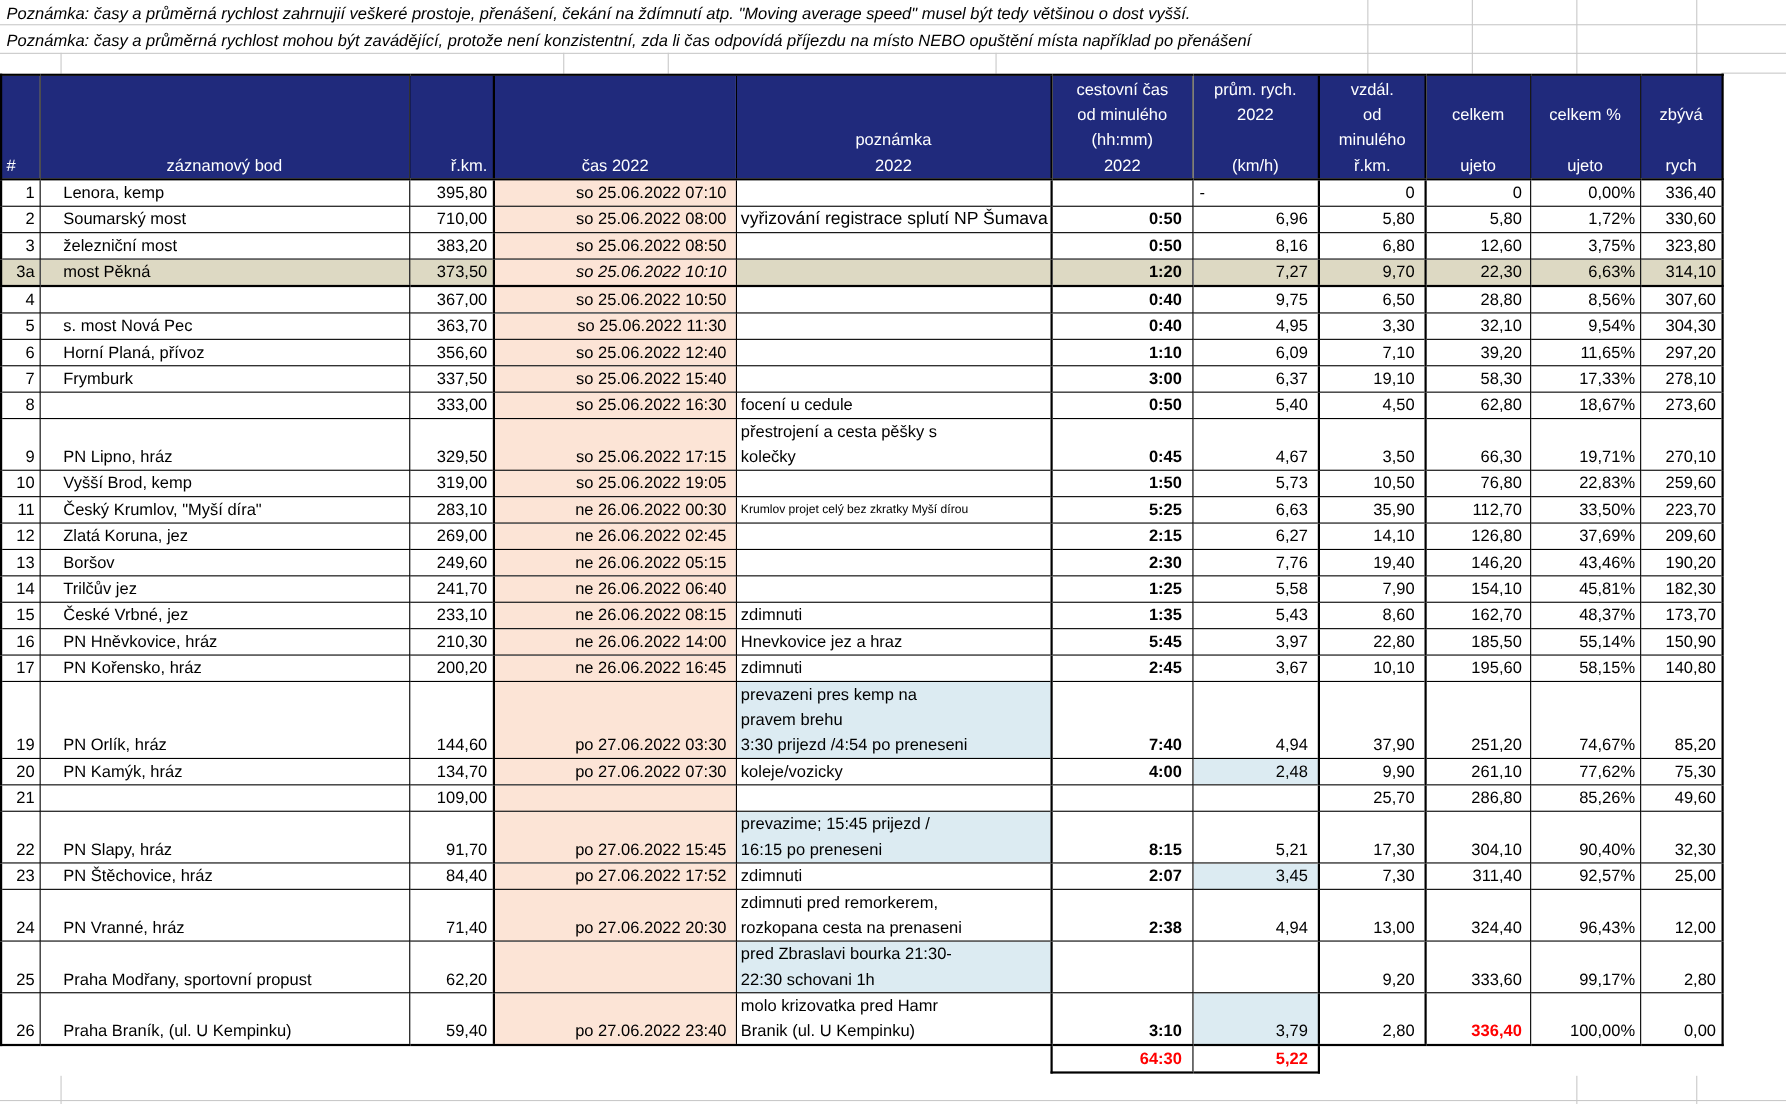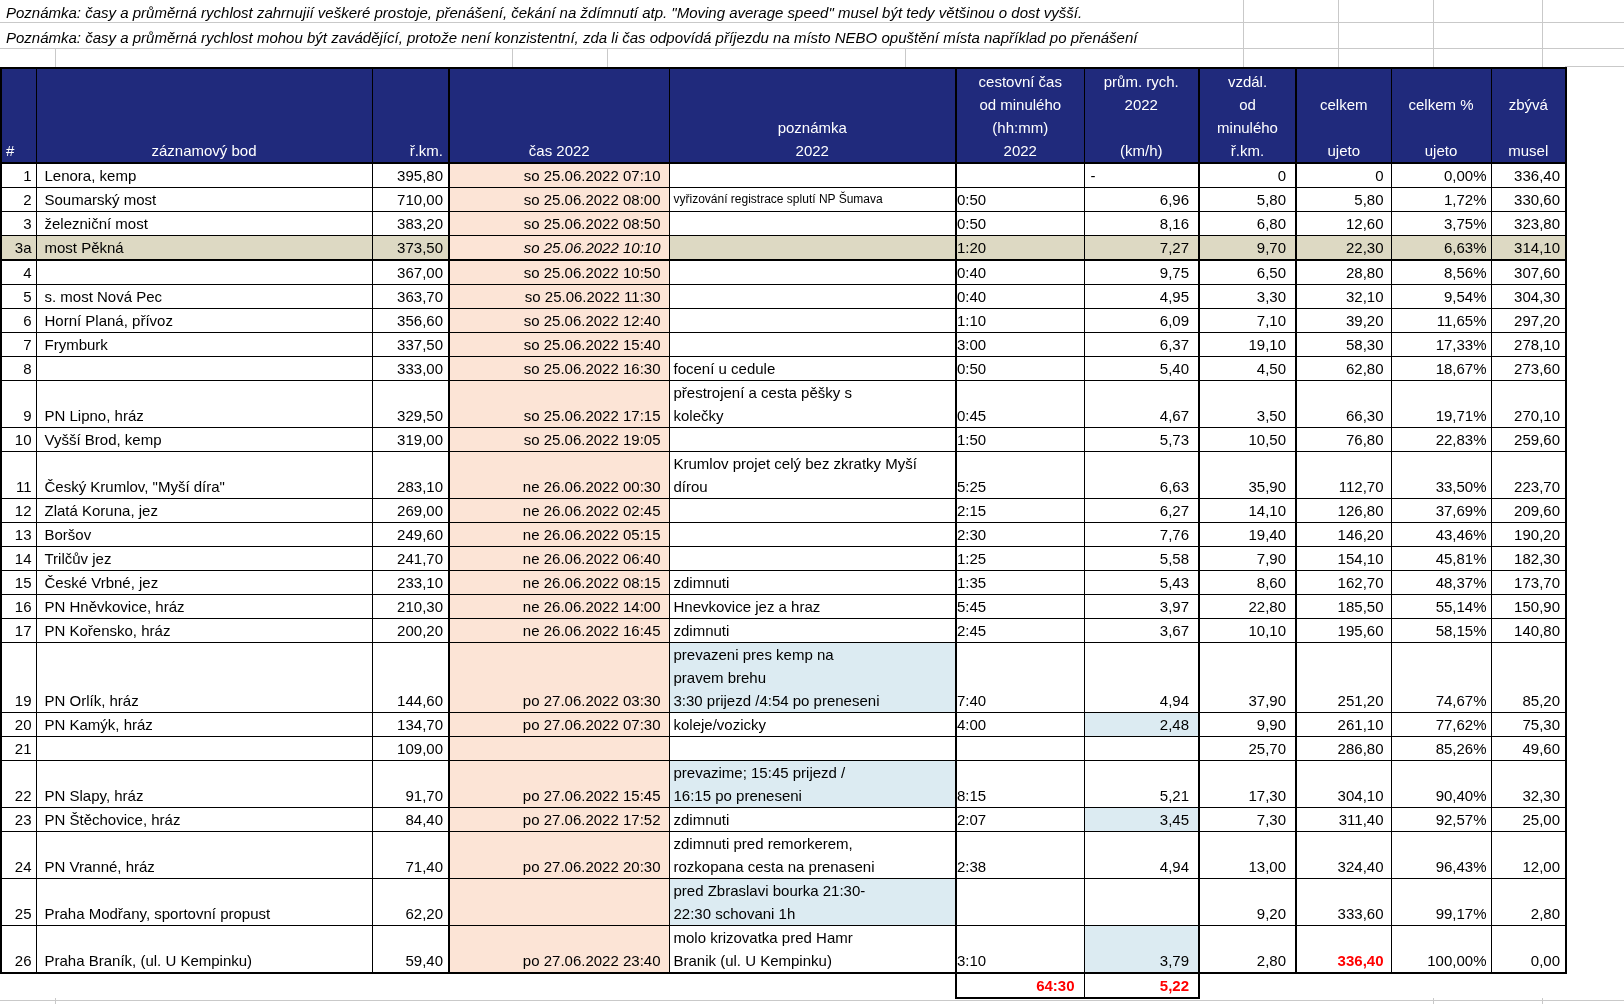--- a/index.html
+++ b/index.html
@@ -36,36 +36,36 @@
 
   .hl-line { display:block; line-height:23px; }
 
   th.h-num   { text-align:left;  padding-left:4px; }
   th.h-point { text-align:center; }
   th.h-rkm   { text-align:right; padding-right:5px; }
   th.h-time, th.h-note, th.h-travel, th.h-speed, th.h-dist,
   th.h-total, th.h-pct, th.h-remain { text-align:center; }
 
   .c-num    { text-align:right; padding-right:4px; }
-  .c-point  { text-align:left;  padding-left:8px; white-space:nowrap; }
+  .c-point  { text-align:left;  padding-left:21px; white-space:nowrap; }
   .c-rkm    { text-align:right; padding-right:5px; }
   .c-time   { background:#fce4d6; text-align:right; padding-right:8px; white-space:nowrap; }
   .c-note   { text-align:left; padding-left:4px; white-space:pre-line; }
-  .c-travel { text-align:left; padding-right:9px; font-weight:normal; }
+  .c-travel { text-align:right; padding-right:9px; font-weight:bold; }
   .c-speed  { text-align:right; padding-right:9px; }
   .c-dist   { text-align:right; padding-right:9px; }
   .c-total  { text-align:right; padding-right:7px; }
   .c-pct    { text-align:right; padding-right:4px; }
   .c-remain { text-align:right; padding-right:5px; }
 
   tr.hl td { background:#ddd9c3; border-bottom:2px solid #000; }
   tr.hl td.c-time { background:#fce4d6;font-style:italic; }
   .bg-blue  { background:#dcebf2; }
-  .note-mid   { font-size:12px; }
-  .note-small { font-size:15px; }
+  .note-mid   { font-size:16px; }
+  .note-small { font-size:11px; }
   .red-bold { color:#ff0000; font-weight:bold; }
   .align-left { text-align:left; padding-left:6px; }
 
   tfoot td { border:none; background:#ffffff; }
   tfoot td.box-l {
     border:2px solid #000; border-right:1px solid #000;
     text-align:right; padding-right:9px; font-weight:bold; color:#ff0000;
   }
   tfoot td.box-r {
     border:2px solid #000; border-left:none;
@@ -152,21 +152,21 @@
           <span class="hl-line">ujeto</span>
         </th>
         <th class="h-pct">
           <span class="hl-line">celkem %</span>
           <span class="hl-line">&nbsp;</span>
           <span class="hl-line">ujeto</span>
         </th>
         <th class="h-remain">
           <span class="hl-line">zbývá</span>
           <span class="hl-line">&nbsp;</span>
-          <span class="hl-line">musel</span>
+          <span class="hl-line">rych</span>
         </th>
       </tr>
     </thead>
     <tbody id="log-body">
         <tr style="height: 23px;">
           <td class="c-num">1</td>
           <td class="c-point">Lenora, kemp</td>
           <td class="c-rkm">395,80</td>
           <td class="c-time bl2">so 25.06.2022 07:10</td>
           <td class="c-note"></td>

